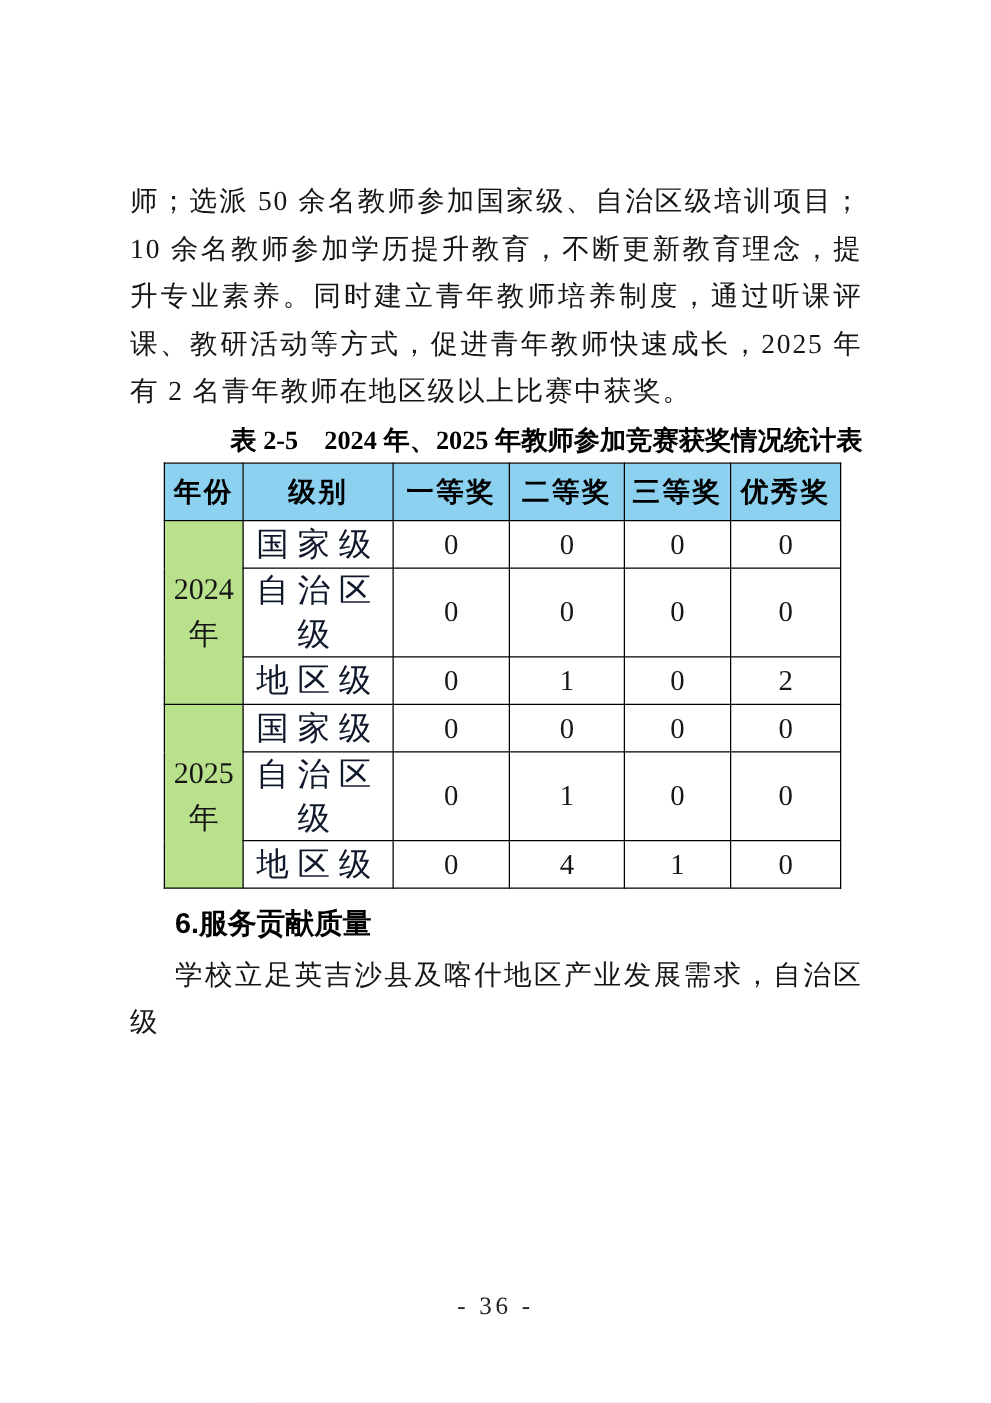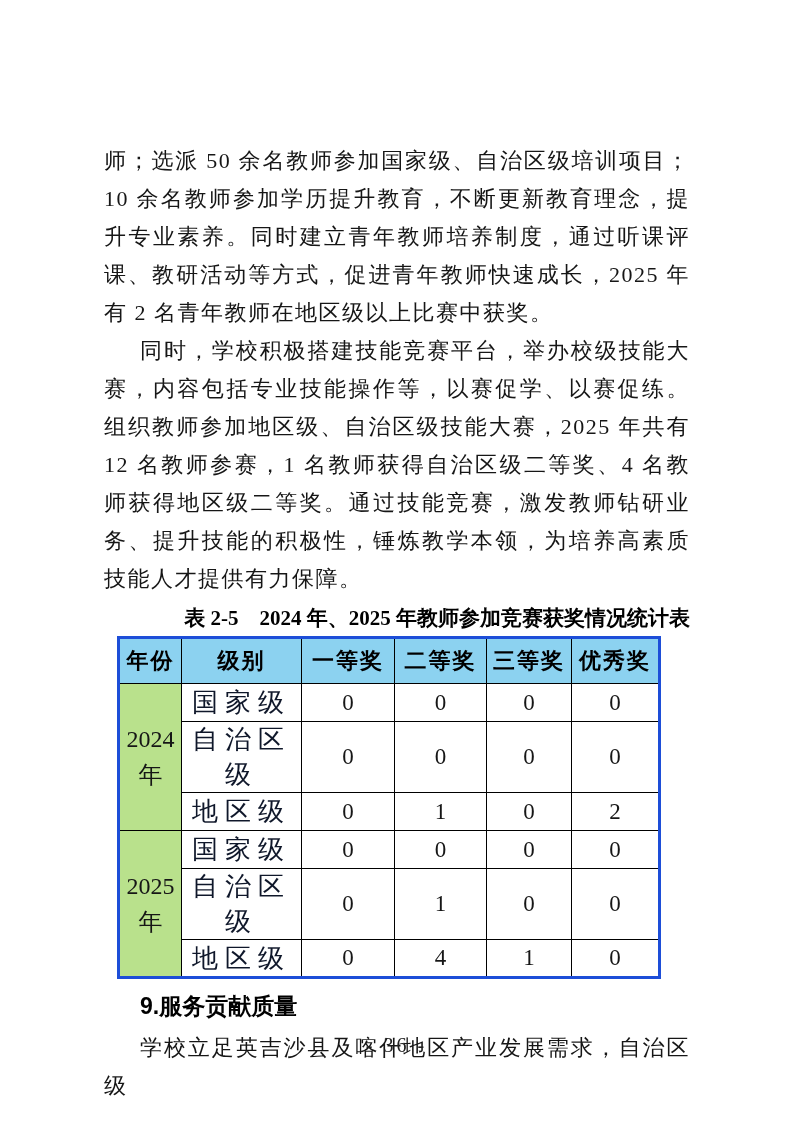--- a/index.html
+++ b/index.html
@@ -28,23 +28,23 @@
   .body-text.indent { text-indent: 36px; }
   .table-caption {
     margin-top: 7px;
     text-align: right;
     font-size: 21px;
     line-height: 26px;
     font-weight: bold;
     color: #000;
   }
   table.stats-table {
-    margin: 5px 0 0 13px;
+    margin: 5px 0 0 27px;
     border-collapse: collapse;
-    border: 3px solid #1d4ed8;
+    border: 1px solid #1d4ed8;
     table-layout: fixed;
     width: 541px;
   }
   table.stats-table th, table.stats-table td {
     border: 1.5px solid #000;
     text-align: center;
     vertical-align: middle;
     padding: 0;
     overflow: hidden;
   }
@@ -103,21 +103,20 @@
   }
 </style>
 </head>
 <body>
 
 <div class="page">
   <div class="content">
 
     <p class="body-text">师；选派 50 余名教师参加国家级、自治区级培训项目；10 余名教师参加学历提升教育，不断更新教育理念，提升专业素养。同时建立青年教师培养制度，通过听课评课、教研活动等方式，促进青年教师快速成长，2025 年有 2 名青年教师在地区级以上比赛中获奖。</p>
 
-    <p class="body-text indent">同时，学校积极搭建技能竞赛平台，举办校级技能大赛，内容包括专业技能操作等，以赛促学、以赛促练。组织教师参加地区级、自治区级技能大赛，2025 年共有 12 名教师参赛，1 名教师获得自治区级二等奖、4 名教师获得地区级二等奖。通过技能竞赛，激发教师钻研业务、提升技能的积极性，锤炼教学本领，为培养高素质技能人才提供有力保障。</p>
 
     <div class="table-caption">表 2-5　2024 年、2025 年教师参加竞赛获奖情况统计表</div>
 
     <table class="stats-table">
       <colgroup id="table-colgroup">
           <col style="width: 63px;">
           <col style="width: 120px;">
           <col style="width: 93px;">
           <col style="width: 92px;">
           <col style="width: 85px;">
@@ -180,21 +179,21 @@
           <tr>
             <td class="level-cell">地区级</td>
             <td class="value-cell">0</td>
             <td class="value-cell">4</td>
             <td class="value-cell">1</td>
             <td class="value-cell">0</td>
           </tr>
         </tbody>
     </table>
 
-    <div class="heading-3">9.服务贡献质量</div>
+    <div class="heading-3">6.服务贡献质量</div>
 
 
     <p class="body-text indent last-paragraph">学校立足英吉沙县及喀什地区产业发展需求，自治区级</p>
 
   </div>
 
   <div class="page-number">- 36 -</div>
 </div>
 
 </body></html>

